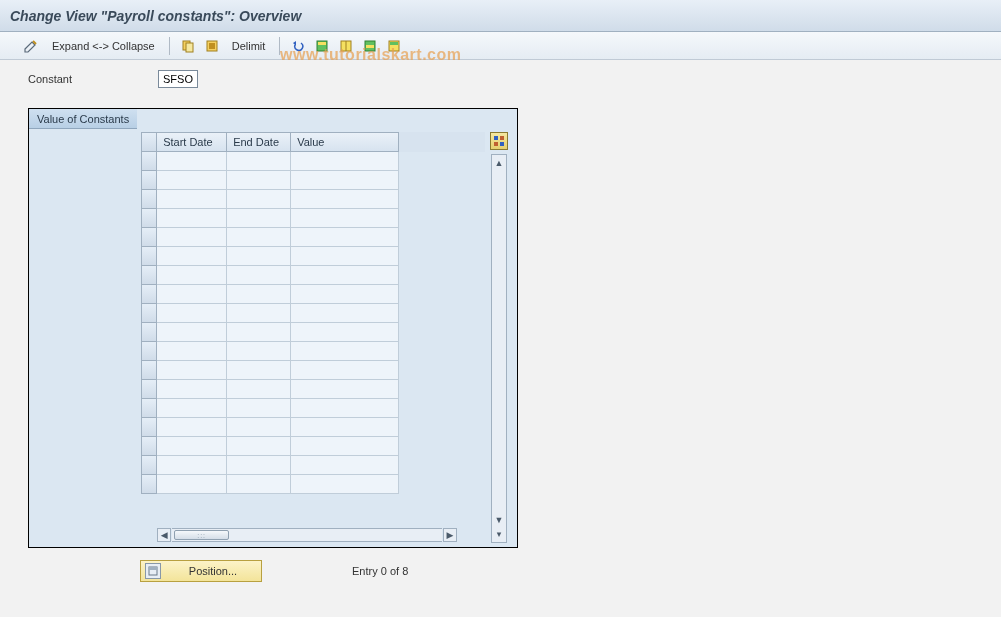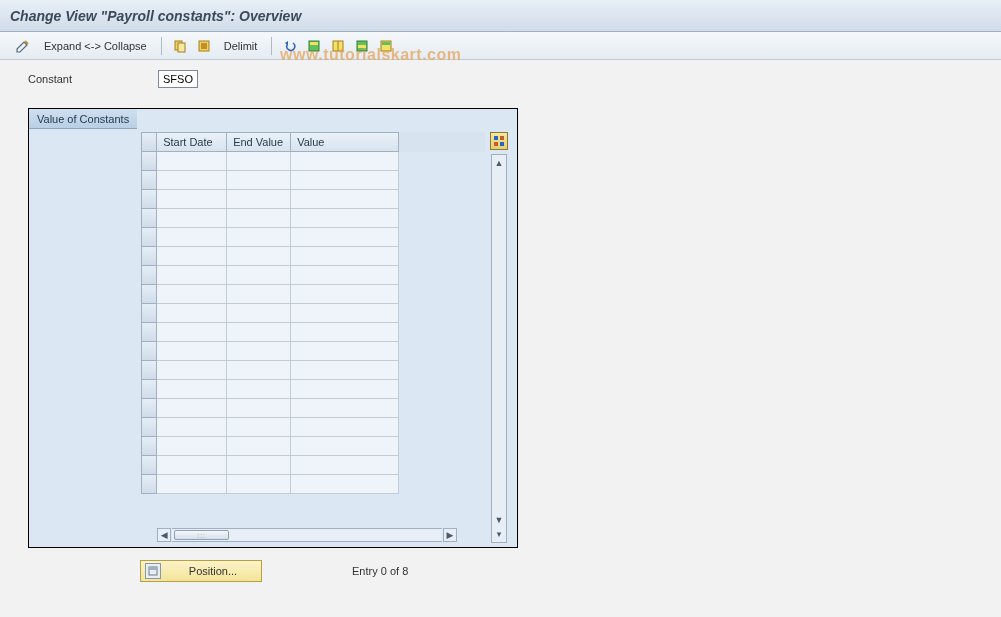--- a/index.html
+++ b/index.html
@@ -26,21 +26,21 @@
       font-weight: bold;
       font-style: italic;
       color: #3a4a5a;
     }
     .toolbar {
       background: linear-gradient(to bottom, #f5f8fb 0%, #e5ecf3 100%);
       height: 28px;
       border-bottom: 1px solid #c0cad5;
       display: flex;
       align-items: center;
-      padding: 0 12px;
+      padding: 0 20px;
       gap: 4px;
       position: relative;
     }
     .tb-btn {
       display: inline-flex;
       align-items: center;
       justify-content: center;
       height: 20px;
       min-width: 20px;
       padding: 0 3px;
@@ -347,21 +347,21 @@
     <input class="field-input" type="text" readonly="" value="SFSOM" style="">
   </div>
 
   <div class="panel">
     <div class="panel-header">Value of Constants</div>
     <div class="table-wrap">
       <div class="table-area">
         <div class="thead">
           <div class="th-selector"></div>
           <div class="th col-start">Start Date</div>
-          <div class="th col-end">End Value</div>
+          <div class="th col-end">End Date</div>
           <div class="th col-value">Value</div>
         </div>
         <div class="tbody">
           <div class="trow">
               <div class="td-selector"></div>
               <div class="td col-start"></div>
               <div class="td col-end"></div>
               <div class="td col-value"></div>
             </div>
           <div class="trow">

